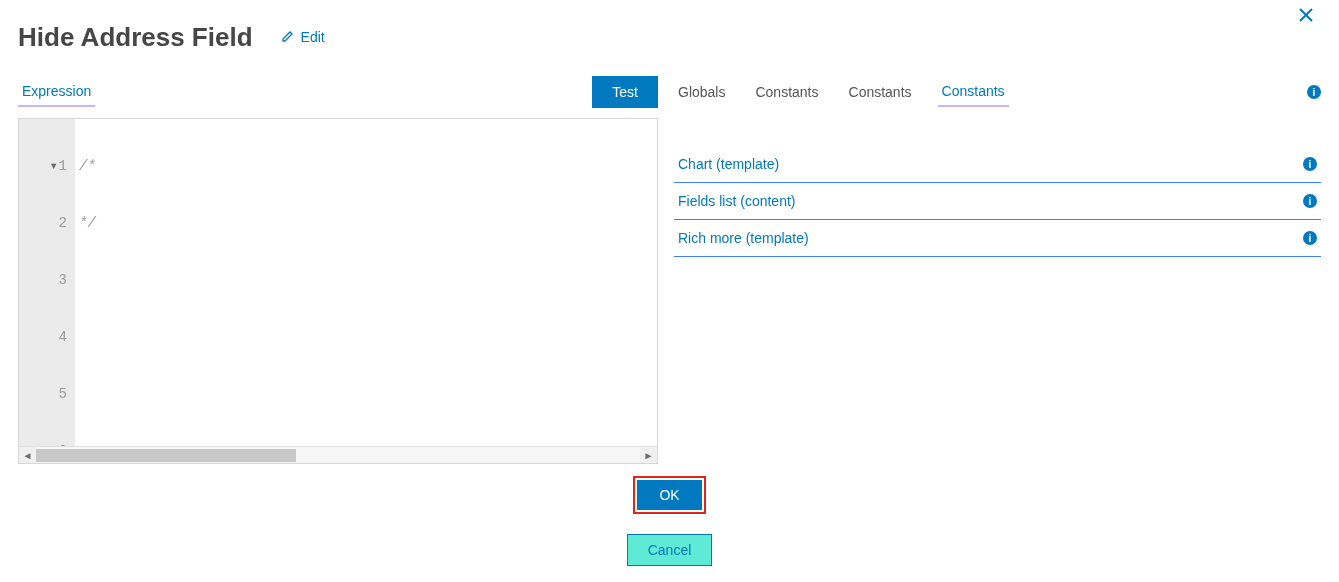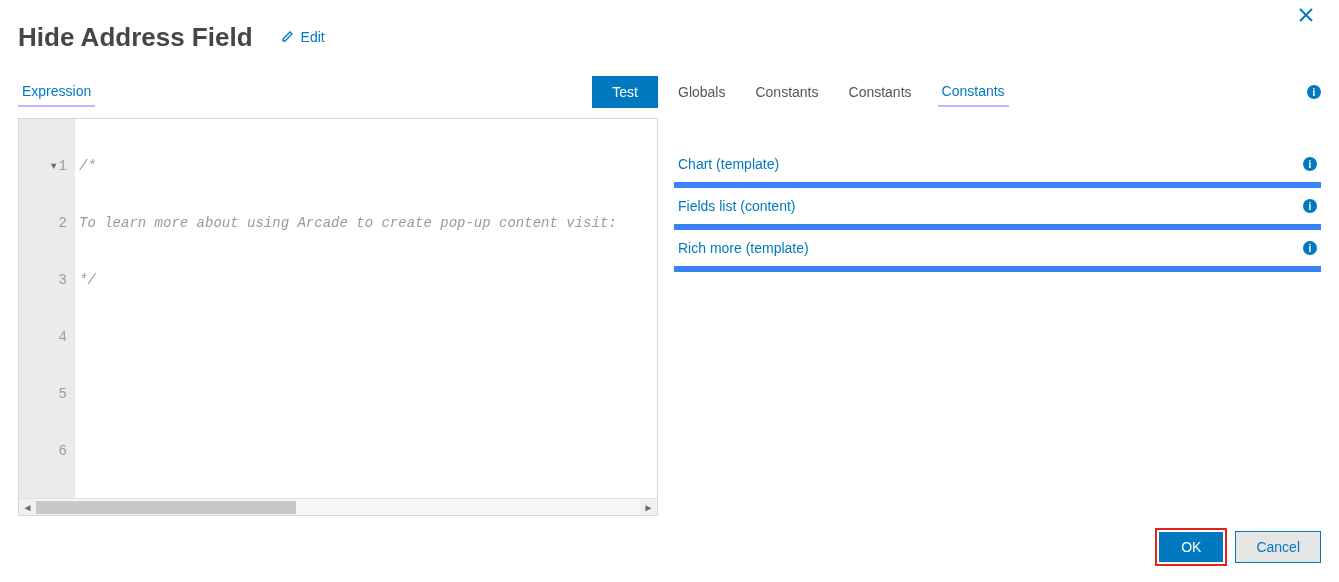--- a/index.html
+++ b/index.html
@@ -162,45 +162,46 @@
     flex-shrink: 0;
   }
   .right-tabs .info-dot { margin-left:auto; }
 
   .template-list {
     margin-top: 6px;
   }
   .template-item {
     display:flex; align-items:center;
     padding: 10px 4px;
-    border-bottom: 6px solid #3b82f6;
+    border-bottom: 1px solid #3b82f6;
     color:#0079c1;
     cursor:pointer;
     font-size: 14px;
   }
   .template-item .info-dot { margin-left:auto; }
 
   .footer-row {
     display:flex;
     justify-content:flex-end;
     align-items:center;
     padding-top: 12px;
-    gap: 8px;
+    gap: 20px;
+    flex-direction: column;
   }
   .ok-btn {
     background:#0079c1; color:#fff; border:none;
     padding: 7px 22px; font-size:14px; cursor:pointer;
   }
   .ok-highlight {
     border: 2px solid #e1251b;
     padding: 2px;
     display:inline-block;
   }
   .cancel-btn {
-    background:#e5e5e5; color:#0079c1; border:1px solid #0079c1;
+    background:#5eead4; color:#0079c1; border:1px solid #0079c1;
     padding: 7px 20px; font-size:14px; cursor:pointer;
   }
 </style>
 </head>
 <body>
 
 <div class="container">
 
   <span class="close-x">
     <svg width="18" height="18" viewBox="0 0 18 18">
@@ -235,21 +236,20 @@
             <span class="ln"><span>4</span></span>
             <span class="ln"><span>5</span></span>
             <span class="ln"><span>6</span></span>
             
             
             
             
           </div>
           <div class="code-area">
             <div class="code-line"><span class="tok-comment">/*</span></div>
-            <div class="code-line"><span class="tok-comment">To learn more about using Arcade to create pop-up content visit:</span></div>
             <div class="code-line"><span class="tok-comment">*/</span></div>
             <div class="code-line"><span></span></div>
             
             
             
             
           </div>
         </div>
         <div class="hscroll">
           <span class="arrow">◄</span>

